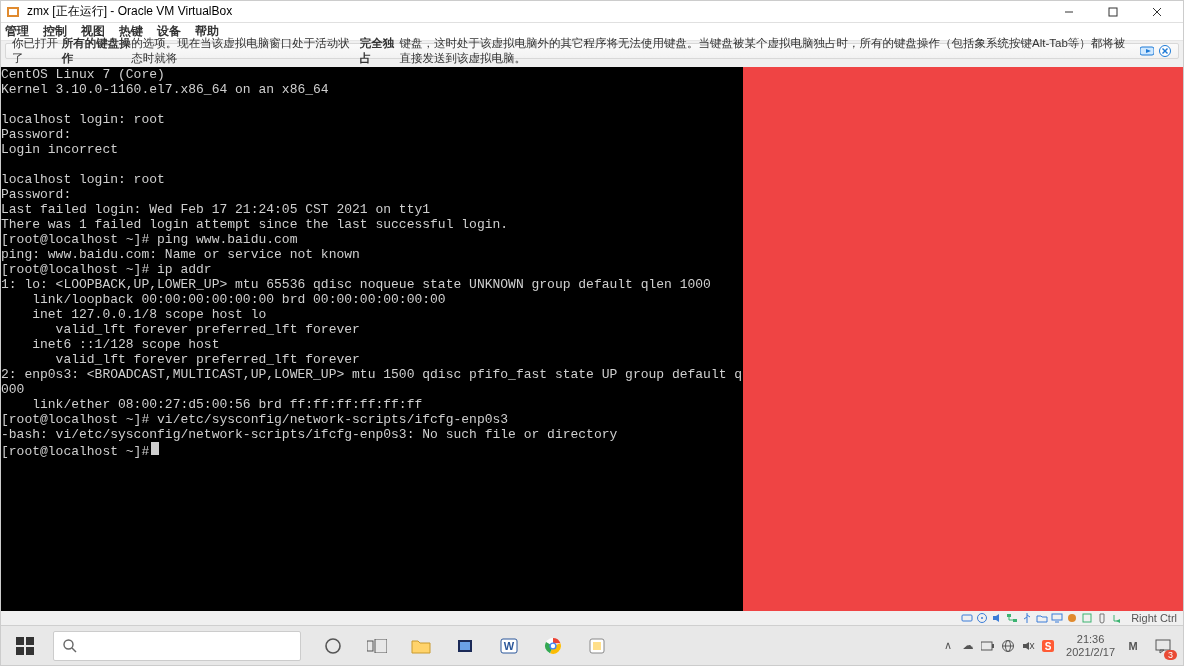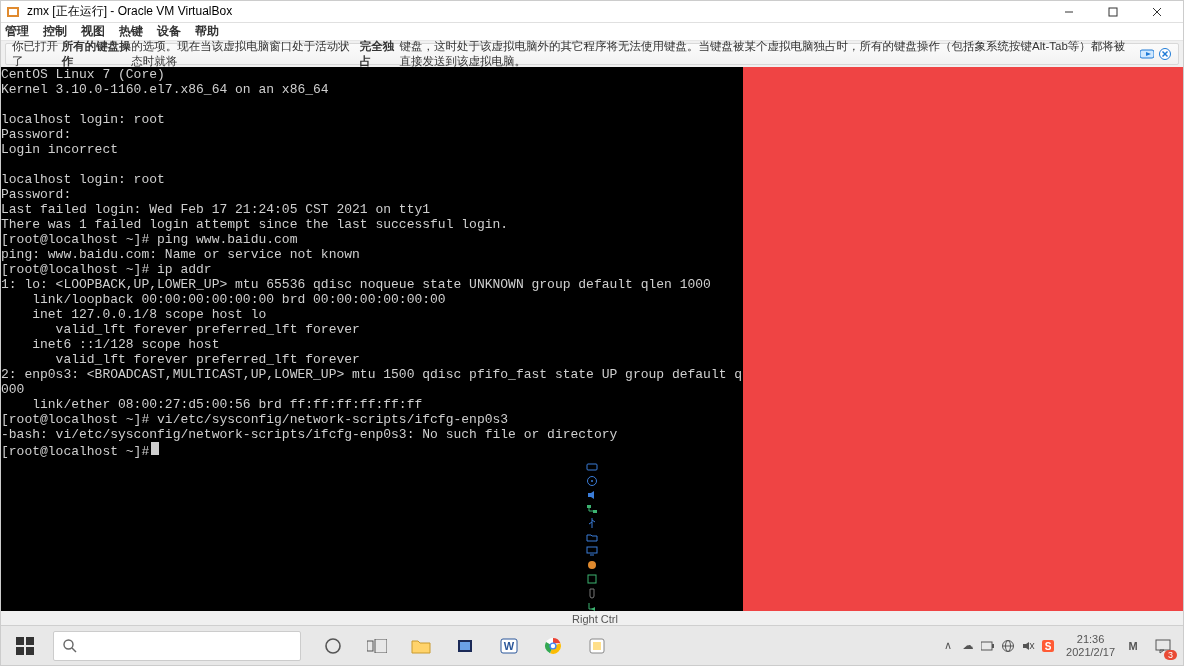--- a/index.html
+++ b/index.html
@@ -36,21 +36,21 @@
   align-items: center;
   padding: 0 4px;
   font-size: 12px;
   color: #333;
   border-bottom: 1px solid #e6e6e6;
   font-weight: bold;
 }
 .vbox-menubar span { margin-right: 14px; }
 
 .vbox-infobar {
-  height: 22px;
+  height: 16px;
   background: linear-gradient(#fbfbfb,#f2f2f2);
   border: 1px solid #d8d8d8;
   margin: 2px 4px;
   border-radius: 2px;
   display:flex;
   align-items:center;
   padding: 0 6px;
   font-size: 11.5px;
   color:#333;
 }
@@ -96,21 +96,20 @@
   bottom: 40px;
   left:0; right:0;
   height:14px;
   display:flex;
   justify-content:flex-end;
   align-items:center;
   padding: 0 6px;
   gap:2px;
   font-size:11px;
   background:#f0f0f0;
-  flex-direction:column;
 }
 .vbox-statusbar .st-icon {
   width:13px; height:13px;
   display:inline-flex; align-items:center; justify-content:center;
 }
 .st-blue { color:#3b7dd8; }
 .st-green { color:#3cb371; }
 .st-gray { color:#777; }
 .st-orange { color:#e08a2e; }
 .vbox-statusbar .hostkey {

